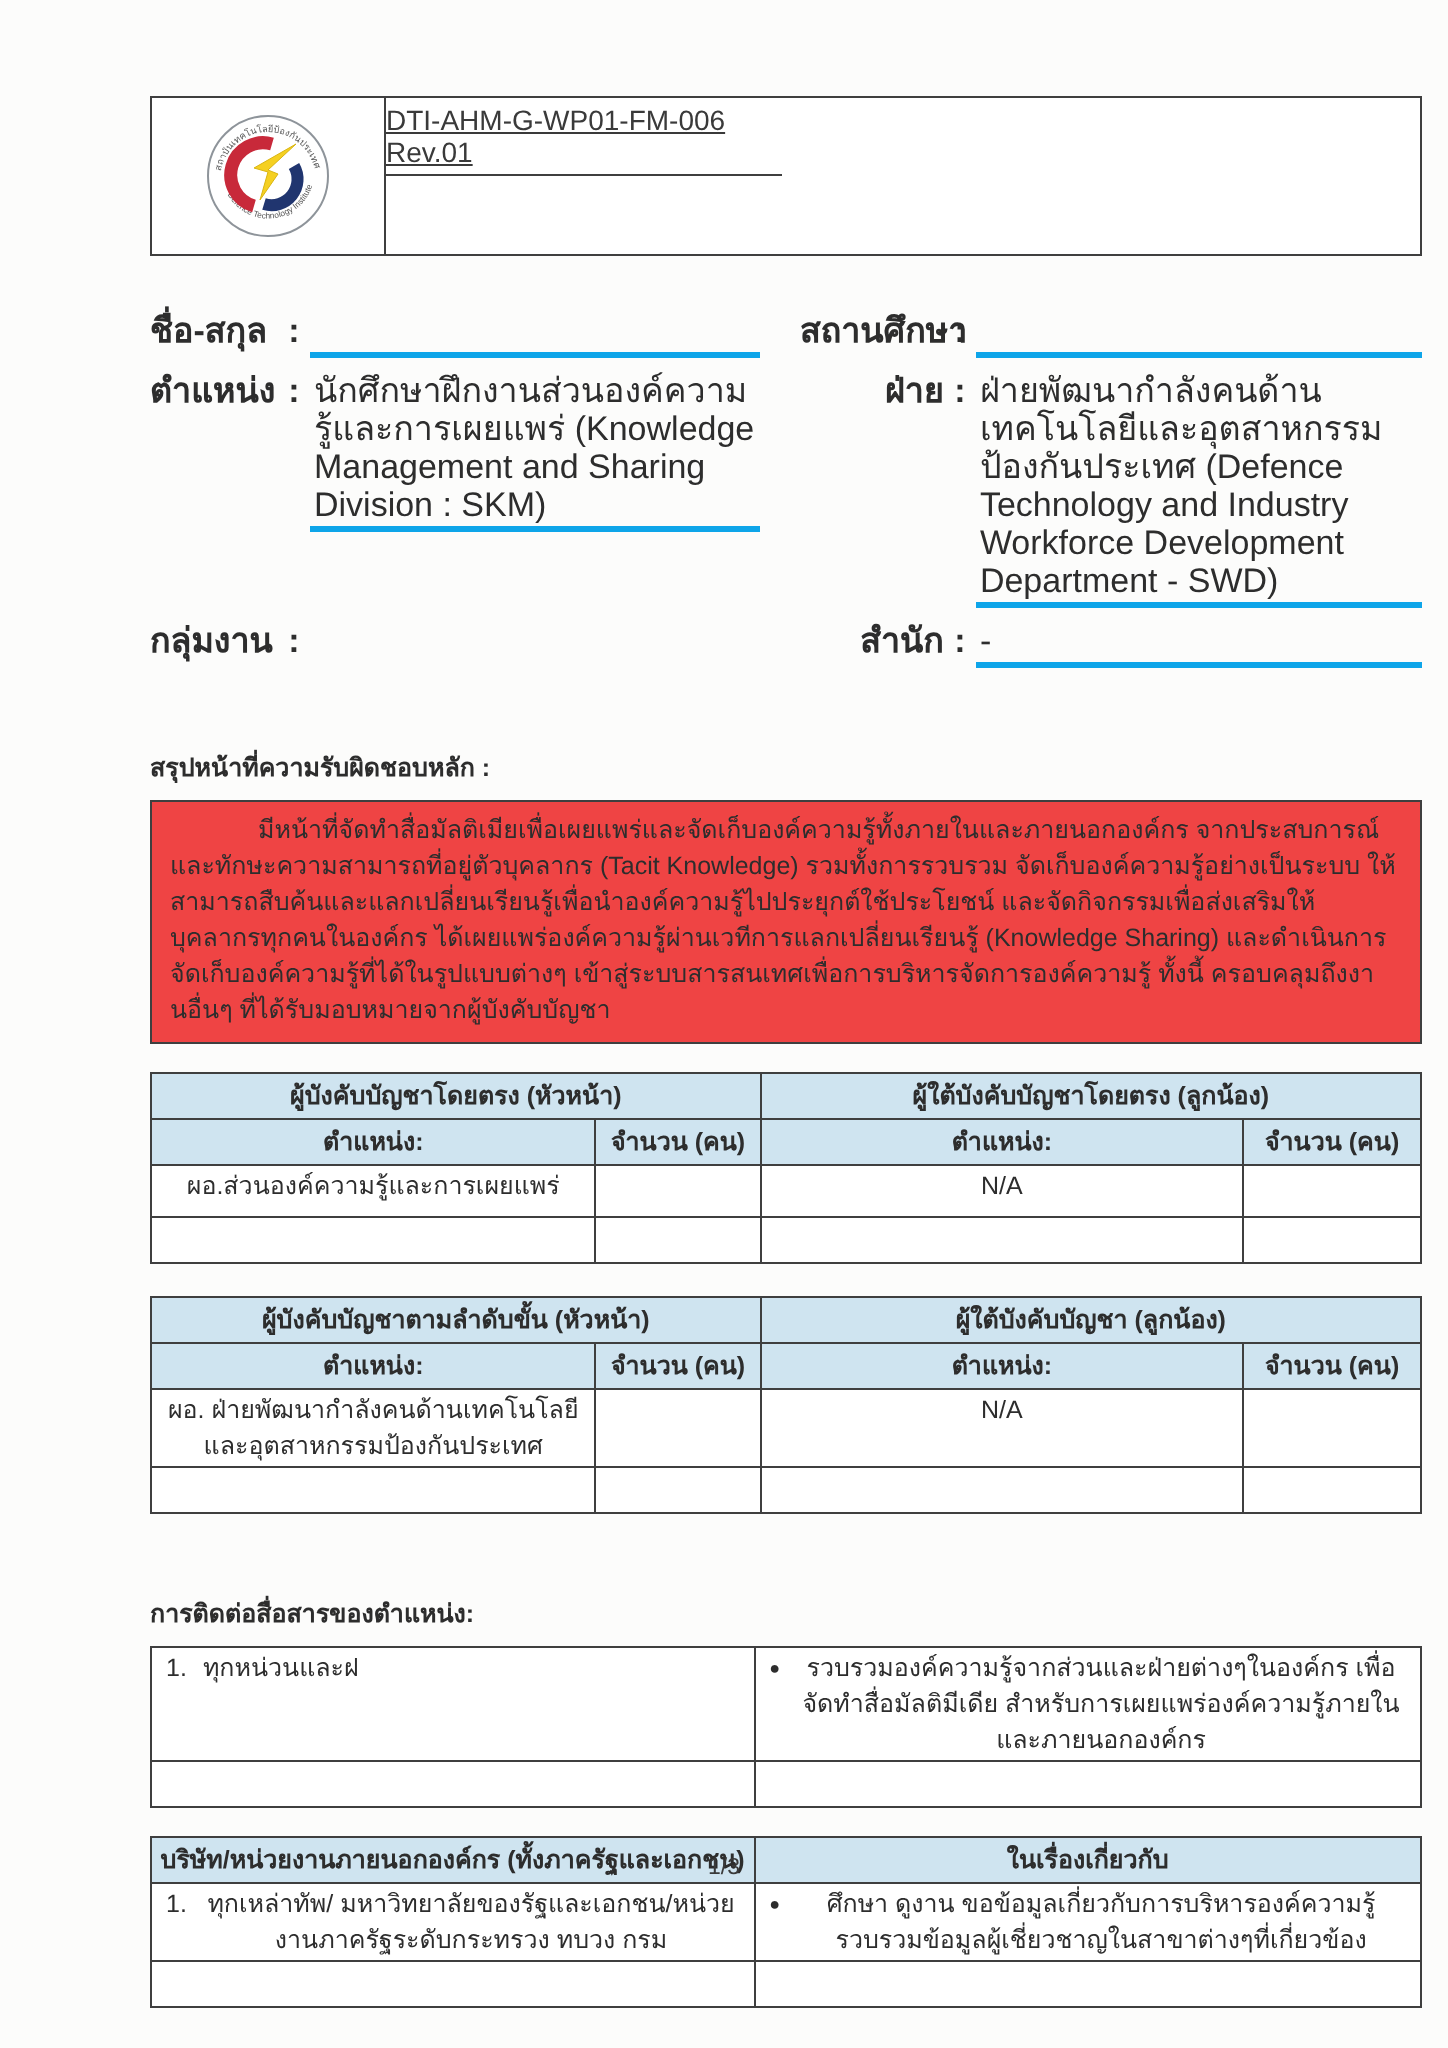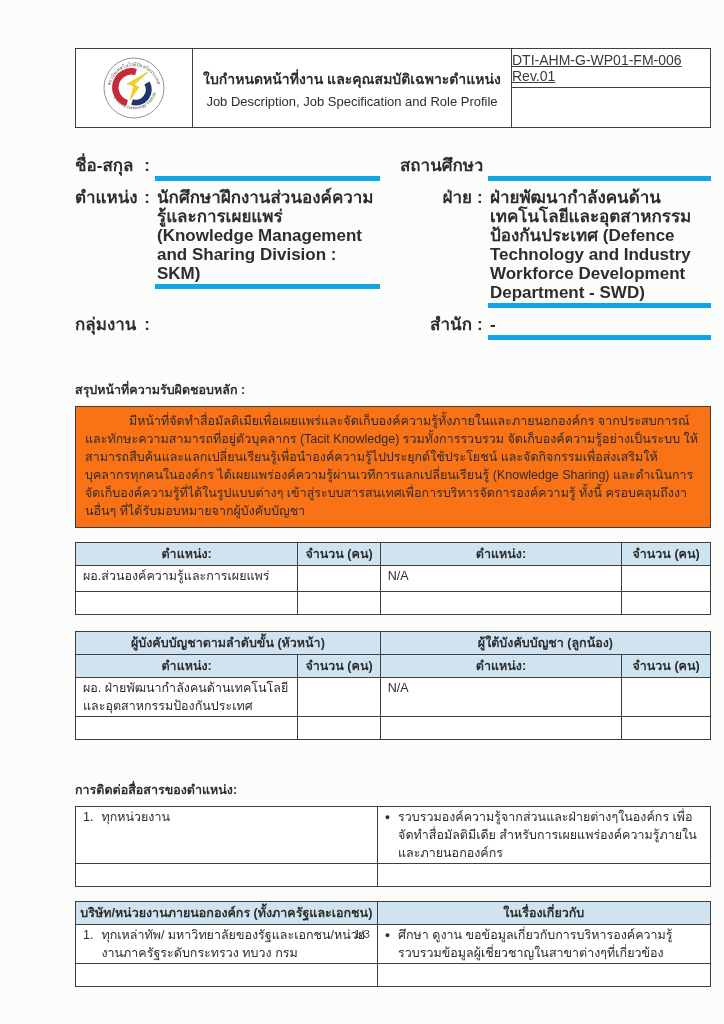--- a/index.html
+++ b/index.html
@@ -22,37 +22,37 @@
   .doc-no{height:38px;display:flex;align-items:center;justify-content:center;font-size:14px;border-bottom:1.4px solid #3f3f3f;color:#3a3a3a;text-decoration:underline;}
   .doc-empty{flex:1;}
 
   
   .fields{margin-top:28px;display:grid;grid-template-columns:1fr 1.02fr;column-gap:20px;row-gap:7px;font-size:17px;line-height:19px;}
   .frow{display:flex;align-items:flex-start;}
   .flabel{font-weight:bold;white-space:nowrap;}
   .col-l .flabel{width:64px;text-align:left;}
   .col-r .flabel{width:72px;text-align:right;}
   .fcolon{width:16px;text-align:center;font-weight:bold;}
-  .fvalue{flex:1;border-bottom:5px solid #0ea5e9;min-height:19px;padding:0 2px 1px 2px;font-weight:bold;}
+  .fvalue{flex:1;border-bottom:3px solid #0ea5e9;min-height:19px;padding:0 2px 1px 2px;}
 
   
   .section-heading{font-weight:bold;font-size:12.5px;margin:40px 0 6px 0;}
 
   
-  .summary-box{border:1.6px solid #3f3f3f;background:#f97316;padding:5px 9px 7px 9px;font-size:12.5px;line-height:18px;}
+  .summary-box{border:1.6px solid #3f3f3f;background:#ef4444;padding:5px 9px 7px 9px;font-size:12.5px;line-height:18px;}
   .summary-box p{margin:0;text-indent:44px;}
 
   
   table{width:100%;border-collapse:collapse;font-size:12.5px;background:#fff;table-layout:fixed;}
   th,td{border:1.3px solid #3f3f3f;padding:1px 7px;vertical-align:top;line-height:18px;}
   th{background:#cfe4f0;font-weight:bold;text-align:center;padding:2px 4px;}
   .sup-table{margin-top:16px;}
   .t1{margin-top:14px;}
   tr.row-empty td{height:20px;border-top:1px solid #9b9b9b;}
-  tr.row-data td{height:23px;}
+  tr.row-data td{height:23px;text-align:center;}
   .org-flex{display:flex;gap:8px;}
   .org-no{flex:0 0 auto;}
   .about-flex{display:flex;gap:8px;}
   .bullet{flex:0 0 auto;font-size:9px;line-height:18px;}
 
   
   .page-number{position:absolute;left:0;right:0;top:928px;text-align:center;font-size:11.5px;color:#3a3a3a;}
 </style>
 </head>
 <body>
@@ -71,24 +71,20 @@
           <textPath href="#arcTop" startOffset="6%">สถาบันเทคโนโลยีป้องกันประเทศ</textPath>
         </text>
         <text font-size="4.2" fill="#555">
           <textPath href="#arcBot" startOffset="8%">Defence Technology Institute</textPath>
         </text>
         <path d="M 33 15 A 14.5 14.5 0 1 0 24 46" fill="none" stroke="#c8293a" stroke-width="6.5"></path>
         <path d="M 44 26 A 13 13 0 0 1 29 45" fill="none" stroke="#20356f" stroke-width="6"></path>
         <polygon points="45,15 24,27 31,29 27,43 36,30 31,28" fill="#f5d021" stroke="#d9b511" stroke-width="0.5"></polygon>
       </svg>
     </div>
-    <div class="title-cell">
-      <div class="title-th">ใบกำหนดหน้าที่งาน และคุณสมบัติเฉพาะตำแหน่ง</div>
-      <div class="title-en">Job Description, Job Specification and Role Profile</div>
-    </div>
     <div class="doc-cell">
       <div class="doc-no">DTI-AHM-G-WP01-FM-006 Rev.01</div>
       <div class="doc-empty"></div>
     </div>
   </div>
 
   <div class="fields">
     <div class="frow col-l">
       <span class="flabel">ชื่อ-สกุล</span>
       <span class="fcolon">:</span>
@@ -126,20 +122,24 @@
   </div>
 
   <table class="sup-table t1">
     <colgroup>
         <col style="width:35%">
         <col style="width:13%">
         <col style="width:38%">
         <col style="width:14%">
       </colgroup>
     <tbody>
+        <tr>
+      <th colspan="2">ผู้บังคับบัญชาโดยตรง (หัวหน้า)</th>
+      <th colspan="2">ผู้ใต้บังคับบัญชาโดยตรง (ลูกน้อง)</th>
+    </tr>
     <tr>
       <th>ตำแหน่ง:</th>
       <th>จำนวน (คน)</th>
       <th>ตำแหน่ง:</th>
       <th>จำนวน (คน)</th>
     </tr>
     <tr class="row-data">
       <td>ผอ.ส่วนองค์ความรู้และการเผยแพร่</td>
       <td></td>
       <td>N/A</td>
@@ -192,21 +192,21 @@
   <table>
     <colgroup>
         <col style="width:47.5%">
         <col style="width:52.5%">
       </colgroup>
     <tbody>
     <tr class="row-data">
       <td>
         <div class="org-flex">
           <span class="org-no">1.</span>
-          <span>ทุกหน่วยงาน</span>
+          <span>ทุกหน่วนและฝ</span>
         </div>
       </td>
       <td>
         <div class="about-flex">
           <span class="bullet">●</span>
           <span>รวบรวมองค์ความรู้จากส่วนและฝ่ายต่างๆในองค์กร เพื่อจัดทำสื่อมัลติมีเดีย สำหรับการเผยแพร่องค์ความรู้ภายในและภายนอกองค์กร</span>
         </div>
       </td>
     </tr>
     <tr class="row-empty">

